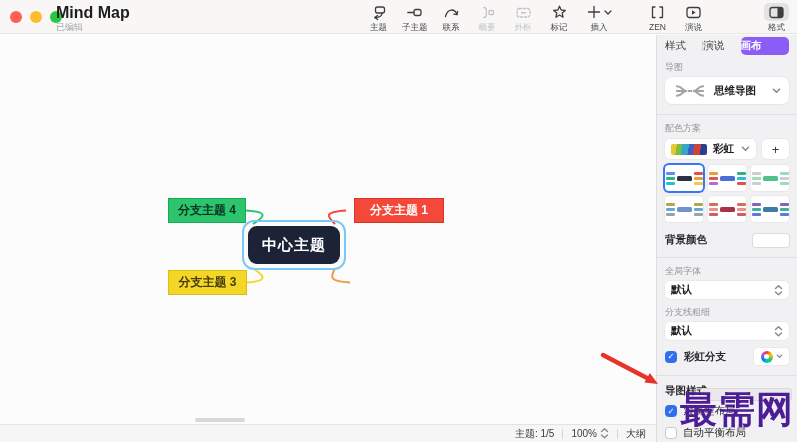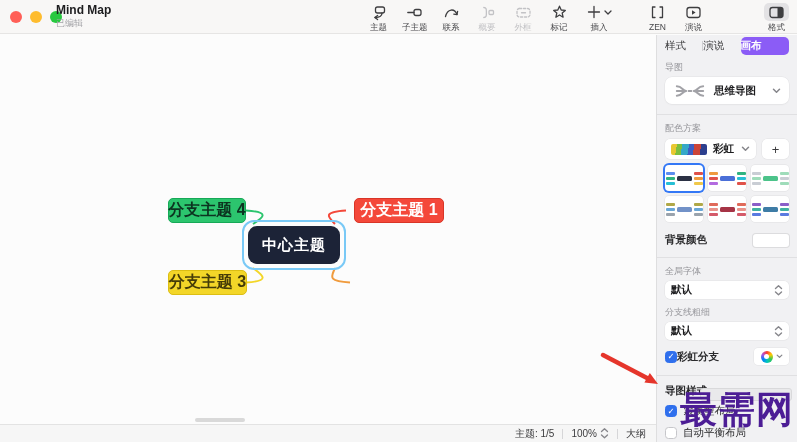--- a/index.html
+++ b/index.html
@@ -13,40 +13,40 @@
   svg.si path, svg.si rect { fill:none; stroke:currentColor; stroke-width:1.3; stroke-linecap:round; stroke-linejoin:round; }
   svg.si path.fill { fill:currentColor; stroke:none; }
 
   
   .titlebar { position:absolute; top:0; left:0; width:797px; height:34px;
     background:#f8f7f6; border-bottom:1px solid #e6e5e4; z-index:5; }
   .traffic { position:absolute; left:10px; top:11px; display:flex; gap:8px; }
   .tl { width:12px; height:12px; border-radius:50%; }
   .tl.red { background:#ff5f57; } .tl.yellow { background:#febc2e; } .tl.green { background:#28c840; }
   .title-block { position:absolute; left:56px; top:4px; line-height:1.15; }
-  .win-title { font-size:12px; font-weight:700; color:#1d1d1f; }
+  .win-title { font-size:16px; font-weight:700; color:#1d1d1f; }
   .win-sub { font-size:9px; color:#a4a4a8; }
   .tools-center { position:absolute; left:366px; top:3px; display:flex; gap:11px; }
   .tools-right { position:absolute; right:8px; top:3px; display:flex; gap:11px; align-items:flex-start; }
   .tb-item { display:flex; flex-direction:column; align-items:center; gap:1px; min-width:24px; cursor:default; }
   .tb-icon { height:18px; display:flex; align-items:center; justify-content:center; color:#3e3e40; padding:0 4px; }
   .tb-label { font-size:8.5px; color:#47474a; white-space:nowrap; }
   .tb-item.disabled .tb-icon { color:#c2c2c5; }
   .tb-item.disabled .tb-label { color:#c2c2c5; }
   .tb-item.active .tb-icon { background:#e3e2e4; border-radius:5px; }
   .tb-item.gap-left { margin-left:47px; }
 
   
   .canvas { position:absolute; top:35px; left:0; width:656px; height:389px; background:#fcfcfc; }
   .map-lines { position:absolute; top:0; left:0; }
   .map-lines path { fill:none; stroke-width:2; }
   .selection-outline { position:absolute; left:242px; top:185px; width:104px; height:50px;
     border:2px solid #79c9f6; border-radius:12px; }
   .mnode { position:absolute; display:flex; align-items:center; justify-content:center;
-    border-radius:5px; font-weight:700; font-size:16px; border:1.5px solid transparent; white-space:nowrap; }
+    border-radius:0; font-weight:700; font-size:12px; border:1.5px solid transparent; white-space:nowrap; }
   .mnode.center { left:248px; top:191px; width:92px; height:38px; border-radius:9px; font-size:15px; letter-spacing:1px; }
   .mnode.b1 { left:354px; top:163px; width:90px; height:25px; }
   .mnode.b2 { left:350px; top:235px; width:79px; height:25px; }
   .mnode.b3 { left:168px; top:235px; width:79px; height:25px; }
   .mnode.b4 { left:168px; top:163px; width:78px; height:25px; }
   .hscroll { position:absolute; left:195px; top:383px; width:50px; height:4px; background:#d9d9d9; border-radius:2px; }
 
   
   .statusbar { position:absolute; left:0; bottom:0; width:656px; height:18px; background:#f6f6f6;
     border-top:1px solid #e3e3e3; display:flex; align-items:center; justify-content:flex-end;
@@ -78,21 +78,21 @@
   .thumb-grid { display:grid; grid-template-columns:repeat(3,1fr); gap:5px; margin-top:6px; }
   .thumb { height:26px; background:#fff; border-radius:4px; box-shadow:0 0 0 0.5px #e0e0e2;
     display:flex; align-items:center; justify-content:center; gap:2px; }
   .thumb.selected { box-shadow:0 0 0 2px #3478f6; }
   .thumb .tcol { display:flex; flex-direction:column; gap:2px; }
   .thumb .tcol i { width:9px; height:3px; border-radius:1px; display:block; }
   .thumb b { width:15px; height:5px; border-radius:1.5px; display:block; }
   .bg-row { display:flex; align-items:center; justify-content:space-between; margin-top:11px; }
   .bg-swatch { width:36px; height:13px; border-radius:3px; box-shadow:0 0 0 1px #dcdcde; }
   .select-sm { height:18px; margin-top:3px; }
-  .rb-row { display:flex; align-items:center; gap:0; margin-top:8px; }
+  .rb-row { display:flex; align-items:center; gap:7px; margin-top:8px; }
   .color-btn { margin-left:auto; width:35px; height:17px; background:#fff; border-radius:4px;
     box-shadow:0 0 0 0.5px #e2e2e4; display:flex; align-items:center; justify-content:center; gap:3px; }
   .wheel { width:12px; height:12px; border-radius:50%; position:relative;
     background:conic-gradient(#ff3b30,#ffcc00,#34c759,#00c7be,#007aff,#af52de,#ff3b30); }
   .wheel::after { content:""; position:absolute; inset:3.5px; background:#fff; border-radius:50%; }
   .check-row { display:flex; align-items:center; gap:6px; margin-top:6px; font-size:10.5px; color:#2a2a2c; }
   .check-row.first { margin-top:8px; }
   .cbx { width:12px; height:12px; border-radius:3.5px; background:#fff; border:1px solid #c6c6ca;
     display:flex; align-items:center; justify-content:center; flex:none; }
   .cbx.on { background:#2f6fed; border-color:#2f6fed; }

